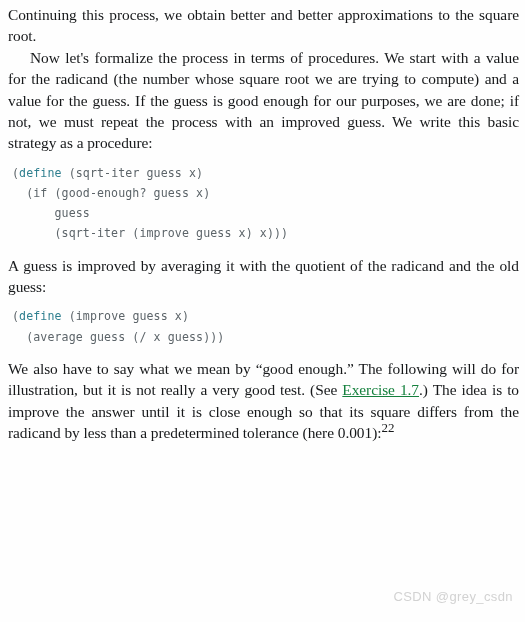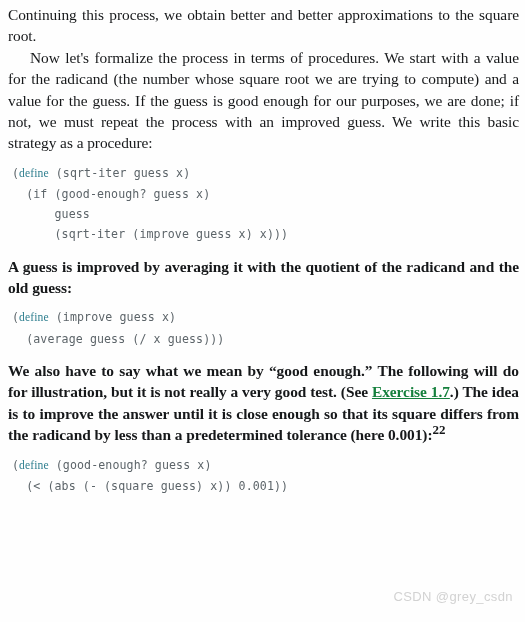--- a/index.html
+++ b/index.html
@@ -27,40 +27,39 @@
     font-size: 15.4px;
     line-height: 21.4px;
     text-align: justify;
     text-justify: inter-word;
     color: #16181a;
     letter-spacing: -0.05px;
   }
   p.body-text.indent {
     text-indent: 22px;
   }
-  p.gap-before { margin-top: 11px; font-weight: bold; }
+  p.gap-before { margin-top: 11px; }
   .where-line {
     margin: 11px 0 0 0;
     font-size: 15.4px;
     line-height: 21.4px;
     color: #16181a;
   }
   pre.code {
     margin: 9px 0 0 0;
     font-family: "DejaVu Sans Mono", "Liberation Mono", monospace;
     font-size: 11.6px;
     line-height: 20.2px;
     color: #5c6469;
     white-space: pre;
     letter-spacing: 0.1px;
     padding-left: 4px;
   }
   pre.code .kw {
     color: #2f7f8f;
-    font-family: Liberation Serif, serif;
   }
   .link-ref {
     color: #15803d;
   }
   sup.fn {
     font-size: 13px;
     vertical-align: super;
     line-height: 0;
   }
   .watermark {
@@ -91,18 +90,16 @@
 
   <p class="body-text gap-before">A guess is improved by averaging it with the quotient of the radicand and the old guess:</p>
 
   <pre class="code"><span>(</span><span class="kw">define</span><span> (improve guess x)
   (average guess (/ x guess)))</span></pre>
 
 
 
   <p class="body-text gap-before"><span>We also have to say what we mean by “good enough.” The following will do for illustration, but it is not really a very good test. (See </span><a class="link-ref" href="#">Exercise 1.7</a><span>.) The idea is to improve the answer until it is close enough so that its square differs from the radicand by less than a predetermined tolerance (here 0.001):</span><sup class="fn">22</sup></p>
 
-  <pre class="code"><span>(</span><span class="kw">define</span><span> (good-enough? guess x)
-  (&lt; (abs (- (square guess) x)) 0.001))</span></pre>
 
   <div class="watermark">CSDN @grey_csdn</div>
 
 </div>
 
 </body></html>

